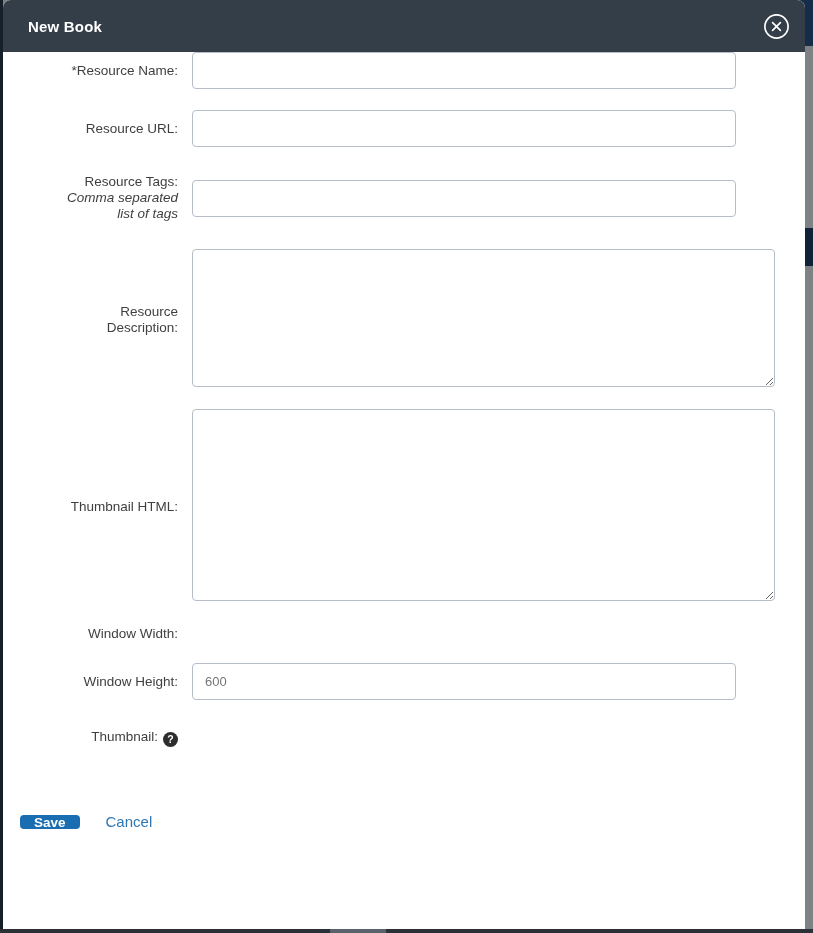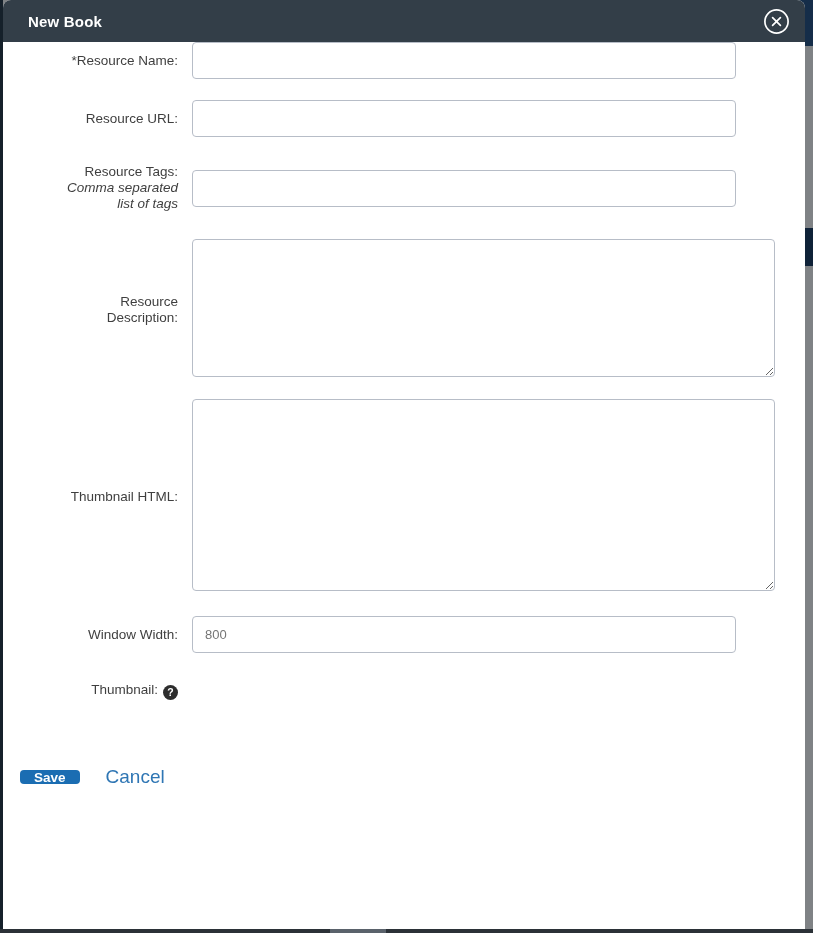--- a/index.html
+++ b/index.html
@@ -33,21 +33,21 @@
   
   .modal {
     position: absolute; left: 3px; top: 0;
     width: 802px; height: 929px;
     background: #ffffff;
     border-radius: 8px 8px 0 0;
     overflow: hidden;
     z-index: 1;
   }
   .modal-header {
-    height: 42px;
+    height: 52px;
     background: #333e48;
     display: flex; align-items: center;
     padding: 0 14px 0 25px;
   }
   .modal-title {
     color: #ffffff; font-size: 15px; font-weight: 700;
     letter-spacing: 0.2px;
   }
   .close-btn {
     margin-left: auto;
@@ -159,21 +159,21 @@
     border: none;
     border-radius: 4px;
     min-width: 54px; height: 14px;
     padding: 0 14px;
     font-family: "Liberation Sans", sans-serif;
     font-size: 13.5px; font-weight: 700;
     cursor: pointer;
   }
   .cancel-link {
     color: #2f76b4;
-    font-size: 19px;
+    font-size: 15px;
     text-decoration: none;
     margin-left: 26px;
     cursor: pointer;
   }
 </style>
 </head>
 <body>
 
 <div class="bd-corner-navy"></div>
 <div class="bd-left"></div>
@@ -223,23 +223,26 @@
       <div class="ctrl"><textarea class="txta desc" style=""></textarea></div>
     </div>
 
     <div class="form-row mb21">
       <label class="lbl">Thumbnail HTML:</label>
       <div class="ctrl"><textarea class="txta html" style=""></textarea></div>
     </div>
 
     <div class="form-row mb21">
       <label class="lbl">Window Width:</label>
-      <div class="ctrl"><input class="txt" type="text" value="800" style=""></div>
-    </div>
-
+    </div>
+
+    <div class="form-row mb21">
+      <label class="lbl">Window Height:</label>
+      <div class="ctrl"><input class="txt" type="text" value="600" style=""></div>
+    </div>
 
     <div class="form-row row-thumb">
       <div class="lbl">
         <span>Thumbnail:</span><span class="qicon"></span>
       </div>
     </div>
 
     <div class="actions">
       <button class="save-btn">Save</button>
       <a class="cancel-link">Cancel</a>

